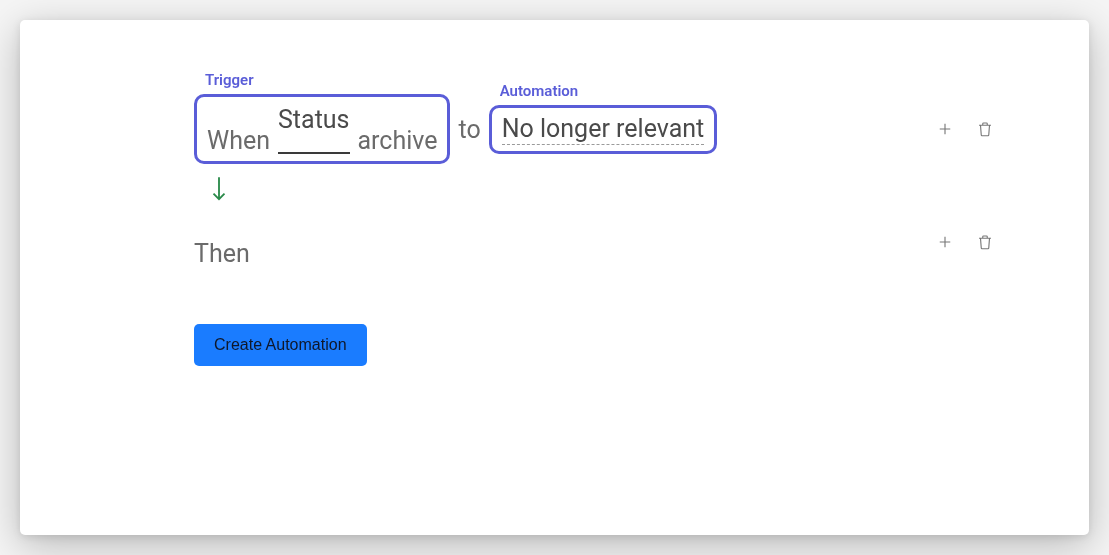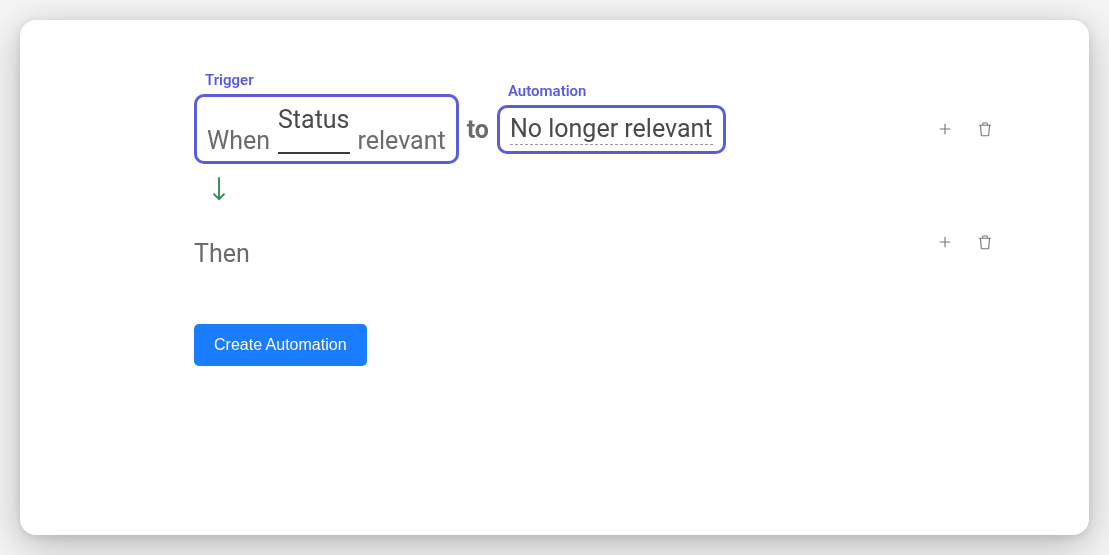--- a/index.html
+++ b/index.html
@@ -12,21 +12,21 @@
       background: #f5f5f5;
       padding: 20px;
       display: flex;
       justify-content: center;
       align-items: flex-start;
     }
     .card {
       width: 1069px;
       height: 515px;
       background: #ffffff;
-      border-radius: 16px;
+      border-radius: 5px;
       box-shadow: 0 10px 40px rgba(0,0,0,0.25), 0 2px 8px rgba(0,0,0,0.1);
       padding: 74px 84px 30px 174px;
       position: relative;
     }
     .rule-row {
       display: flex;
       align-items: center;
       justify-content: space-between;
       margin-bottom: 8px;
     }
@@ -62,21 +62,20 @@
       border-bottom: 2.5px solid #3a3a3a;
       padding-bottom: 18px;
     }
     .underline-dotted {
       border-bottom: 1.5px dashed #9a9a9a;
       padding-bottom: 1px;
     }
     .connector-text {
       padding: 0 8px;
       color: #6b6b6b;
-      font-weight: bold;
     }
     .icon-group {
       display: flex;
       gap: 20px;
       align-items: center;
       padding-right: 10px;
     }
     .icon-btn {
       width: 20px;
       height: 20px;
@@ -110,21 +109,21 @@
     }
     .row2 {
       margin-top: 6px;
     }
     .then-row .highlight-label {
       top: -26px;
     }
     .create-btn {
       margin-top: 48px;
       background: #1a7cff;
-      color: #fef9c3;
+      color: #0f172a;
       border: none;
       padding: 12px 20px;
       font-size: 16px;
       border-radius: 5px;
       cursor: pointer;
     }
   </style>
 </head>
 <body>
 
@@ -132,21 +131,21 @@
 
   
   <div class="rule-row">
     <div class="rule-content">
       <span class="highlight-box">
         <span class="highlight-label">Trigger</span>
         <span class="muted">When</span>
         <span style="width:8px"></span>
         <span class="underline-strong">Status</span>
         <span style="width:8px"></span>
-        <span class="muted">relevant</span>
+        <span class="muted">archive</span>
       </span>
       <span class="connector-text">to</span>
       <span class="highlight-box">
         <span class="highlight-label">Automation</span>
         <span class="underline-dotted">No longer relevant</span>
       </span>
     </div>
     <div class="icon-group">
       <button class="icon-btn">
         <svg viewBox="0 0 24 24">

